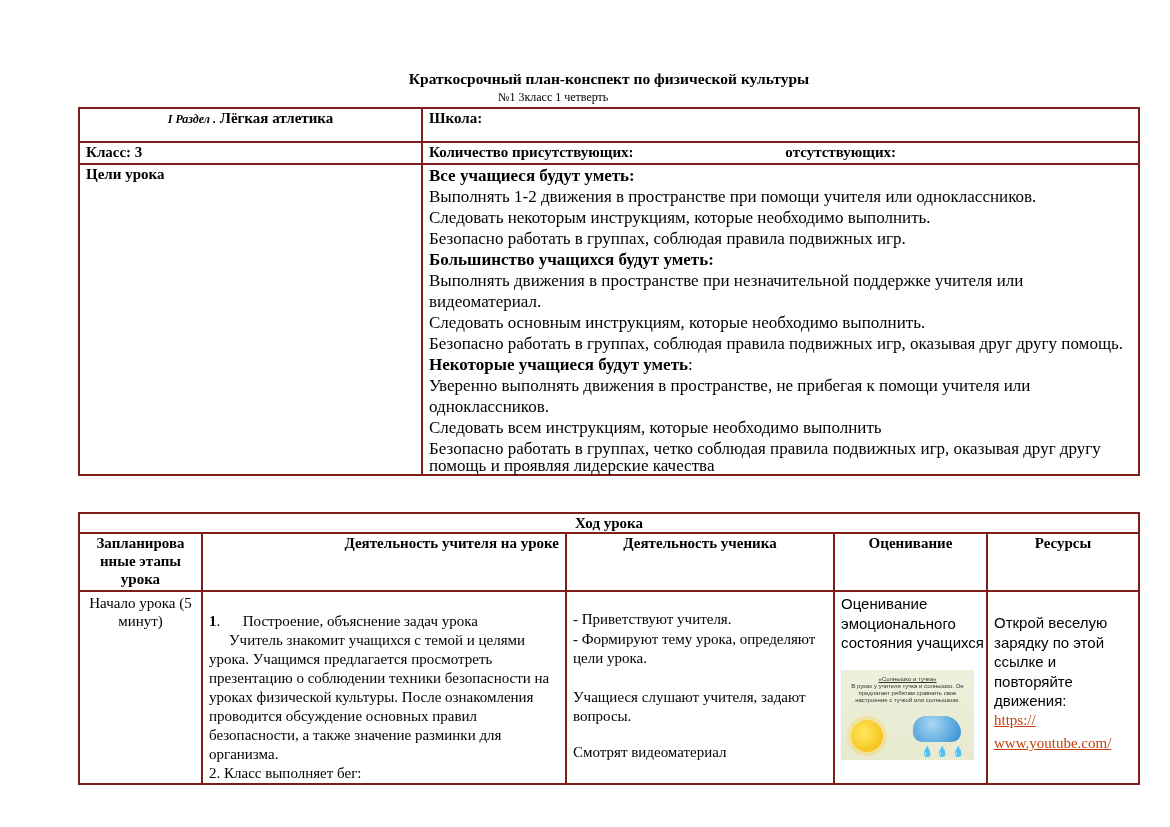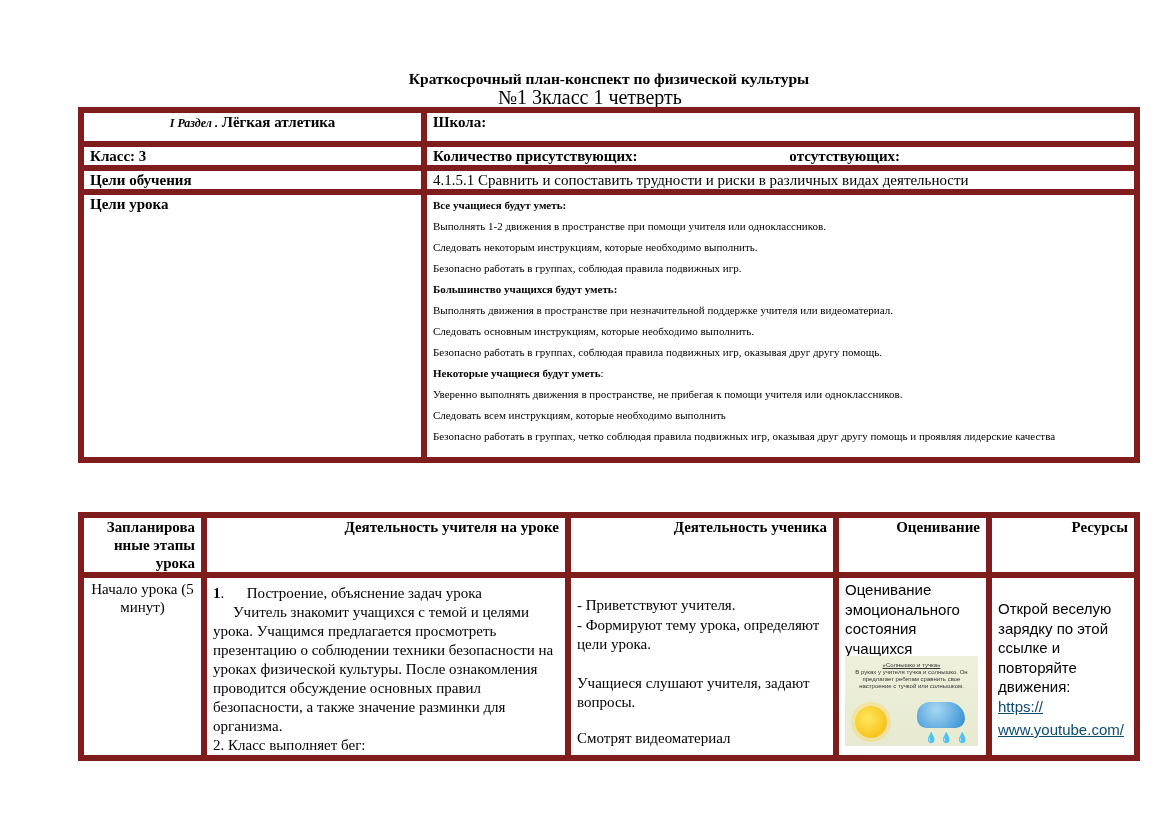--- a/index.html
+++ b/index.html
@@ -1,31 +1,31 @@
 <!DOCTYPE html>
 <html><head>
 <meta charset="utf-8">
 <style>
   html, body { margin:0; padding:0; background:#ffffff; }
   body { width:1170px; height:827px; position:relative; overflow:hidden;
          font-family:"Liberation Serif", "DejaVu Serif", serif; color:#000; }
   .title { position:absolute; left:0; width:1218px; top:70px; text-align:center;
            font-weight:bold; font-size:15.5px; line-height:18px; }
-  .subtitle { position:absolute; left:498px; top:89px; font-size:20px; line-height:17px; }
+  .subtitle { position:absolute; left:498px; top:89px; font-size:12px; line-height:17px; }
   table { border-collapse:collapse; position:absolute; left:78px; width:1062px; table-layout:fixed; }
-  td { border:6px solid #7f1d1d; vertical-align:top; padding:0 6px; font-size:15px; line-height:18px; }
+  td { border:2px solid #7f1d1d; vertical-align:top; padding:0 6px; font-size:15px; line-height:18px; }
   .b { font-weight:bold; }
   #t1 { top:107px; }
   #t1 col.c1 { width:343px; } 
-  .goals p { margin:0; font-size:11px; line-height:21px; }
+  .goals p { margin:0; font-size:17px; line-height:21px; }
   .goals p.tight { line-height:17px; margin-top:2px; }
   #t2 { top:512px; }
   .center { text-align:center; }
-  .lnk { color:#0c4a6e; text-decoration:underline; font-family:Liberation Sans, sans-serif; }
-  .hdr td { font-weight:bold; text-align:right; }
+  .lnk { color:#c2410c; text-decoration:underline; font-family:Liberation Serif, serif; }
+  .hdr td { font-weight:bold; text-align:center; }
   .tcell p { margin:0; }
   .res { font-family:"Liberation Sans","DejaVu Sans",sans-serif; font-size:15px; line-height:19.5px; }
   .pic { width:133px; height:90px; background:linear-gradient(#eef0dc,#e7ead0); position:relative; margin-top:-4px; overflow:hidden; }
   .pic .cap { font-size:6px; line-height:7px; text-align:center; padding:6px 8px 0; color:#333; }
   .pic .cap u { display:block; }
   .sun { position:absolute; left:10px; top:50px; width:32px; height:32px; border-radius:50%;
          background:radial-gradient(circle at 40% 40%, #ffe860, #f5b400); box-shadow:0 0 0 4px #ffd23a55; }
   .cloud { position:absolute; left:72px; top:46px; width:48px; height:26px; border-radius:14px 18px 10px 10px;
            background:radial-gradient(circle at 40% 30%, #a9d8f4, #2f8dd0); }
   .rain { position:absolute; left:80px; top:72px; font-size:10px; color:#2a7ab0; letter-spacing:3px; }
@@ -48,24 +48,20 @@
     </td>
     <td class="b">Школа:</td>
   </tr>
   <tr style="height:22px">
     <td class="b">Класс: 3</td>
     <td class="b">
       <span>Количество присутствующих:</span>
       <span style="margin-left:148px">отсутствующих:</span>
     </td>
   </tr>
-  <tr style="height:20px">
-    <td class="b">Цели обучения</td>
-    <td>4.1.5.1 Сравнить и сопоставить трудности и риски в различных видах деятельности</td>
-  </tr>
   <tr style="height:268px">
     <td class="b">Цели урока</td>
     <td class="goals">
       <p class="b">Все учащиеся будут уметь:</p>
       <p>Выполнять 1-2 движения в пространстве при помощи учителя или одноклассников.</p>
       <p>Следовать некоторым инструкциям, которые необходимо выполнить.</p>
       <p>Безопасно работать в группах, соблюдая правила  подвижных игр.</p>
       <p class="b">Большинство учащихся будут уметь:</p>
       <p>Выполнять движения в пространстве при незначительной поддержке учителя или видеоматериал.</p>
       <p>Следовать основным инструкциям, которые необходимо выполнить.</p>
@@ -81,30 +77,33 @@
 
 <table id="t2">
   <colgroup>
     <col style="width:123px">
       <col style="width:364px">
       <col style="width:268px">
       <col style="width:153px">
       <col>
   </colgroup>
   <tbody>
+      <tr style="height:20px">
+    <td colspan="5" class="b center">Ход урока</td>
+  </tr>
   <tr class="hdr" style="height:58px">
     <td>Запланирова нные этапы урока</td>
     <td style="text-align:right">Деятельность учителя на уроке</td>
     <td>Деятельность ученика</td>
     <td>Оценивание</td>
     <td>Ресурсы</td>
   </tr>
   <tr style="height:172px">
     <td class="center" style="padding-top:2px">Начало урока (5 минут)</td>
-    <td class="tcell" style="padding-top:6px;line-height:19px">
+    <td class="tcell" style="padding-top:20px;line-height:19px">
       <p><b>1</b><span style="white-space:pre">.      Построение, объяснение задач урока</span></p>
       <p style="text-indent:20px">Учитель знакомит учащихся с темой и целями урока. Учащимся предлагается просмотреть презентацию  о соблюдении техники безопасности на уроках физической культуры. После ознакомления проводится обсуждение основных правил безопасности, а также  значение разминки для организма.</p>
       <p>2. Класс выполняет бег:</p>
     </td>
     <td class="tcell" style="padding-top:18px;line-height:19.5px">
       <p>- Приветствуют учителя.</p>
       <p>- Формируют тему урока, определяют цели урока.</p>
       <p style="margin-top:19px">Учащиеся слушают учителя, задают вопросы.</p>
       <p style="margin-top:16px">Смотрят видеоматериал</p>
     </td>

